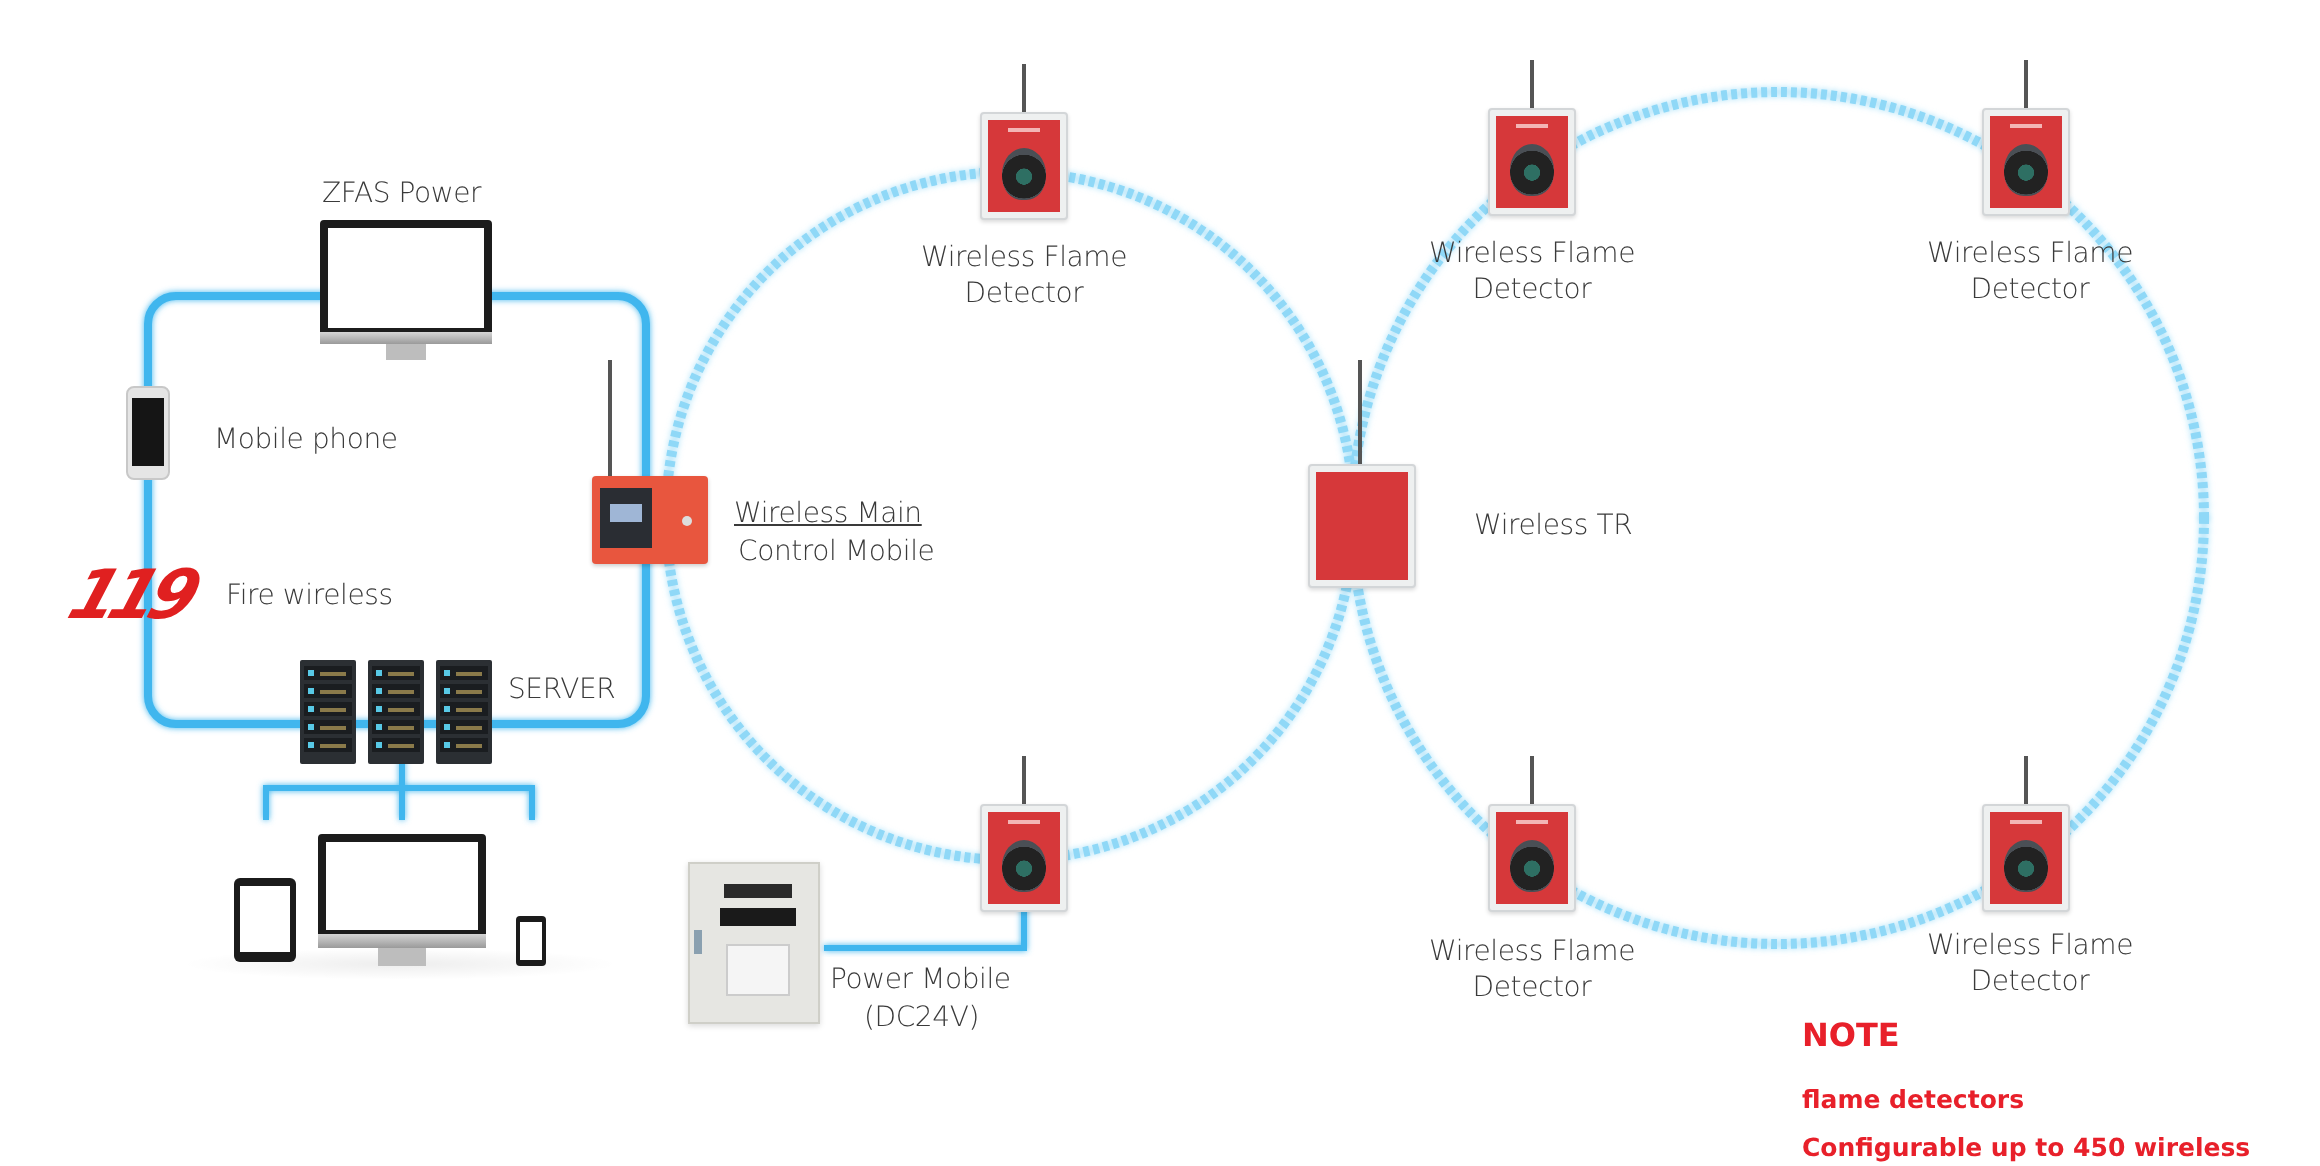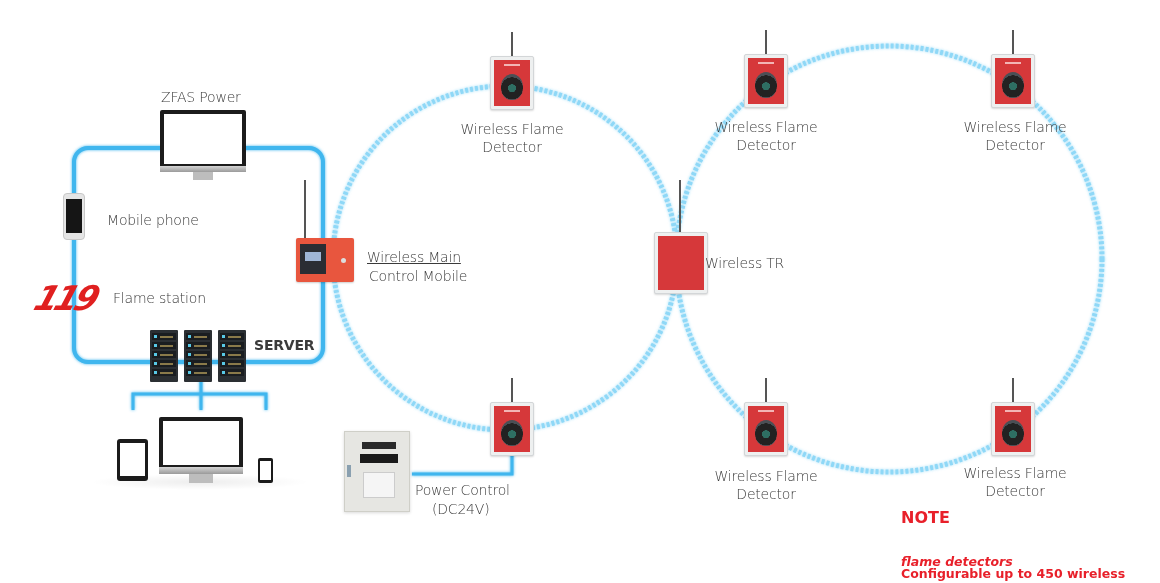--- a/index.html
+++ b/index.html
@@ -82,21 +82,21 @@
   <div class="stand" style="left:33px;top:62px;width:20px;height:8px;"></div>
 </div>
 <div class="lbl" style="left:161px;top:88px;">ZFAS Power</div>
 
 <div class="phone" style="left:63px;top:193px;width:20px;height:45px;">
   <i style="left:2px;top:5px;width:16px;height:34px;"></i>
 </div>
 <div class="lbl" style="left:91px;top:211px;margin-left:16px;">Mobile phone</div>
 
 <div class="logo" style="left:36px;top:283px;">119</div>
-<div class="lbl" style="left:113px;top:289px;">Flame station</div>
+<div class="lbl" style="left:113px;top:289px;">Fire wireless</div>
 
 <div class="abs" style="left:150px;top:330px;width:100px;height:52px;">
   <div class="rack" style="left:0;top:0;">
       <b style="top:3px"></b>
       <b style="top:12px"></b>
       <b style="top:21px"></b>
       <b style="top:30px"></b>
       <b style="top:39px"></b>
     </div>
   <div class="rack" style="left:34px;top:0;">
@@ -107,21 +107,21 @@
       <b style="top:39px"></b>
     </div>
   <div class="rack" style="left:68px;top:0;">
       <b style="top:3px"></b>
       <b style="top:12px"></b>
       <b style="top:21px"></b>
       <b style="top:30px"></b>
       <b style="top:39px"></b>
     </div>
 </div>
-<div class="lbl" style="left:254px;top:336px;font-weight:bold;">SERVER</div>
+<div class="lbl" style="left:254px;top:336px;">SERVER</div>
 
 <div class="shadow-floor" style="left:90px;top:474px;width:220px;height:16px;"></div>
 <div class="tab" style="left:117px;top:439px;width:31px;height:42px;">
   <i style="left:3px;top:4px;width:25px;height:33px;"></i>
 </div>
 <div class="mon abs" style="left:159px;top:417px;width:84px;height:66px;">
   <div class="scr" style="left:0;top:0;width:76px;height:44px;"></div>
   <div class="chin" style="left:0;top:50px;width:84px;height:7px;"></div>
   <div class="stand" style="left:30px;top:57px;width:24px;height:9px;"></div>
 </div>
@@ -140,21 +140,21 @@
 </div>
 <div class="lbl" style="left:367px;top:248px;text-decoration:underline;">Wireless Main</div>
 <div class="lbl" style="left:369px;top:267px;">Control Mobile</div>
 
 <div class="tr abs" style="left:654px;top:180px;width:54px;height:112px;">
   <div class="ant"></div>
   <div class="box">
       <div class="red"></div>
     </div>
 </div>
-<div class="lbl" style="left:705px;top:254px;">Wireless TR</div>
+<div class="lbl" style="left:705px;top:254px;padding-left:32px;">Wireless TR</div>
 
 <div class="det" style="left:490px;top:32px;">
   <div class="ant"></div>
     <div class="box">
       <div class="red">
         <div class="txt"></div>
         <div class="lens"></div>
       </div>
     </div>
 </div>
@@ -218,18 +218,18 @@
 </div>
 <div class="lbl center" style="left:955px;top:464px;width:120px;">Wireless Flame</div>
 <div class="lbl center" style="left:955px;top:482px;width:120px;">Detector</div>
 
 <div class="psu" style="left:344px;top:431px;width:64px;height:79px;">
   <div class="t1"></div>
     <div class="t2"></div>
     <div class="t3"></div>
     <div class="t4"></div>
 </div>
-<div class="lbl" style="left:415px;top:481px;">Power Control</div>
+<div class="lbl" style="left:415px;top:481px;">Power Mobile</div>
 <div class="lbl" style="left:432px;top:500px;">(DC24V)</div>
 
 <div class="note-title" style="left:901px;top:508px;">NOTE</div>
 <div class="note-text" style="left:901px;top:564px;">Configurable up to 450 wireless</div>
-<div class="note-text" style="left:901px;top:552px;font-style:italic;">flame detectors</div>
+<div class="note-text" style="left:901px;top:540px;">flame detectors</div>
 
 </body></html>

